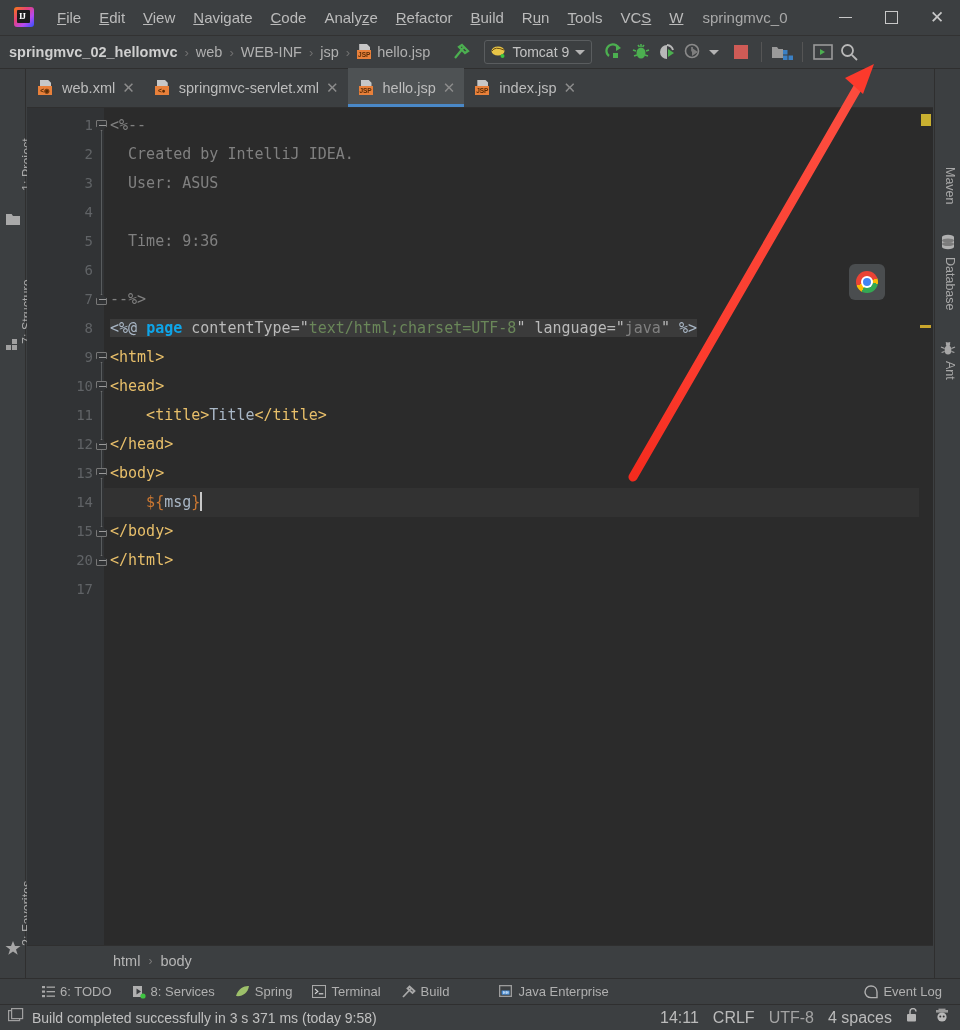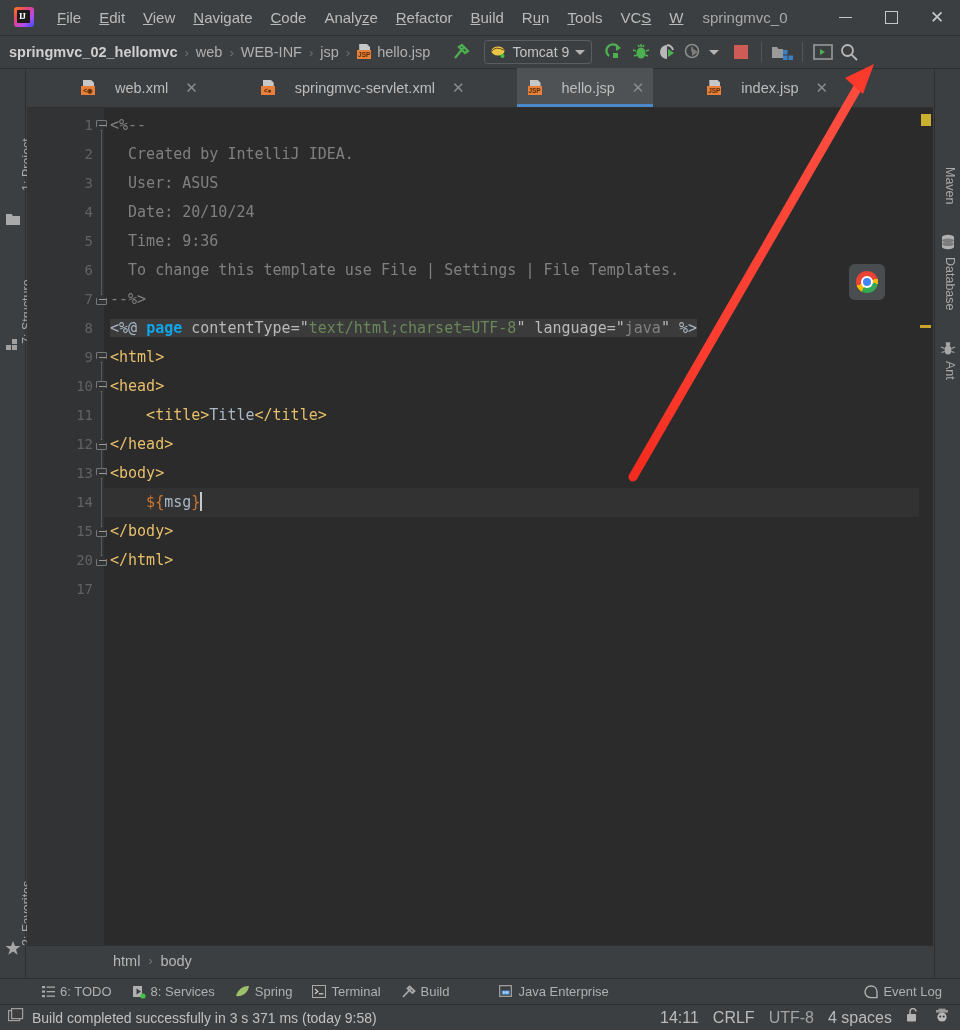--- a/index.html
+++ b/index.html
@@ -82,22 +82,22 @@
   .vtab.left { transform-origin: 0 0; transform: rotate(-90deg); }
   .vtab.right { transform-origin: 0 0; transform: rotate(90deg); }
 
   
   .tabbar {
     position:absolute; left:27px; top:69px; width:906px; height:39px;
     background:#3c3f41; display:flex; align-items:flex-end;
     border-bottom: 1px solid #2f2f2f;
   }
   .etab {
-    height:39px; display:flex; align-items:center; padding: 0 9px 0 11px; gap:14px;
-    color:#bdbdbd; font-size:14.5px; position:relative;margin-left:43px;
+    height:39px; display:flex; align-items:center; padding: 0 9px 0 11px; gap:4px;
+    color:#bdbdbd; font-size:14.5px; position:relative;
   }
   .etab.active { background:#4e5254; }
   .etab .underline { position:absolute; left:0; bottom:0; height:3px; width:100%; background:#4a88c7; }
   .etab .close { color:#8c8c8c; font-size:15px; margin-left:3px; line-height:14px; }
 
   
   .editor {
     position:absolute; left:27px; top:108px; width:906px; height:837px; background:#2b2b2b;
   }
   .gutter {
@@ -459,23 +459,21 @@
         <div class="lineno" style="top: 438px; line-height: 29px;">20</div>
         <div class="foldbox end" style="top: 447px;">
           <span class="minus"></span>
         </div>
         <div class="lineno" style="top: 467px; line-height: 29px;">17</div>
       </div>
     <div class="codearea" id="codearea">
         <div class="cline" style="top: 3px; left: 6px;"><span class="c-comment">&lt;%--</span></div>
         <div class="cline" style="top: 32px; left: 6px;"><span class="c-comment">  Created by IntelliJ IDEA.</span></div>
         <div class="cline" style="top: 61px; left: 6px;"><span class="c-comment">  User: ASUS</span></div>
-        <div class="cline" style="top: 90px; left: 6px;"><span class="c-comment">  Date: 20/10/24</span></div>
         <div class="cline" style="top: 119px; left: 6px;"><span class="c-comment">  Time: 9:36</span></div>
-        <div class="cline" style="top: 148px; left: 6px;"><span class="c-comment">  To change this template use File | Settings | File Templates.</span></div>
         <div class="cline" style="top: 177px; left: 6px;"><span class="c-comment">--%&gt;</span></div>
         <div class="cline" style="top: 206px; left: 6px;"><span class="jspbg"><span class="c-jspdir">&lt;%@</span> <span class="c-kw">page</span> <span class="c-attr">contentType</span><span class="c-attr">=</span><span class="c-attr">"</span><span class="c-str">text/html;charset=UTF-8</span><span class="c-attr">"</span> <span class="c-attr">language</span><span class="c-attr">=</span><span class="c-attr">"</span><span class="c-comment">java</span><span class="c-attr">"</span> <span class="c-jspdir">%&gt;</span></span></div>
         <div class="cline" style="top: 235px; left: 6px;"><span class="c-tag">&lt;html&gt;</span></div>
         <div class="cline" style="top: 264px; left: 6px;"><span class="c-tag">&lt;head&gt;</span></div>
         <div class="cline" style="top: 293px; left: 6px;"><span class="c-tag">    &lt;title&gt;</span><span class="c-text">Title</span><span class="c-tag">&lt;/title&gt;</span></div>
         <div class="cline" style="top: 322px; left: 6px;"><span class="c-tag">&lt;/head&gt;</span></div>
         <div class="cline" style="top: 351px; left: 6px;"><span class="c-tag">&lt;body&gt;</span></div>
         <div class="cur-row" style="top: 380px;"></div>
         <div class="cline" style="top: 380px; left: 6px;"><span class="c-el">    ${</span><span class="c-elin">msg</span><span class="c-el">}</span><span class="caret-bar"></span></div>
         <div class="cline" style="top: 409px; left: 6px;"><span class="c-tag">&lt;/body&gt;</span></div>

